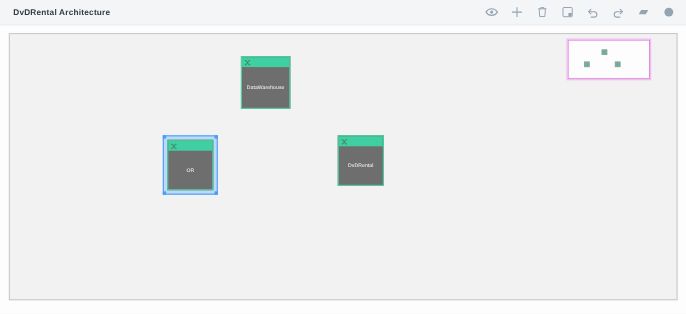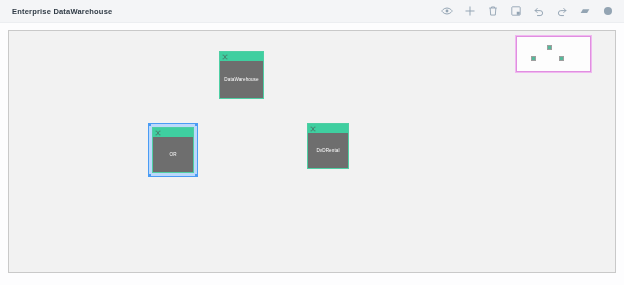--- a/index.html
+++ b/index.html
@@ -141,21 +141,21 @@
     border: 1px solid #9e9e9e;
     box-sizing: border-box;
   }
 </style>
 </head>
 <body>
 
 <div id="app">
 
   <div class="topbar">
-    <div class="app-title">Enterprise DataWarehouse</div>
+    <div class="app-title">DvDRental Architecture</div>
 
     <div class="toolbar">
 
       <div class="tool-btn">
         <svg viewBox="0 0 16 16" width="12" height="12" fill="none" stroke="currentColor" stroke-width="1.3">
           <path d="M1 8s2.6-4 7-4 7 4 7 4-2.6 4-7 4-7-4-7-4z"></path>
           <circle cx="8" cy="8" r="1.9" fill="currentColor" stroke="none"></circle>
         </svg>
       </div>
 

